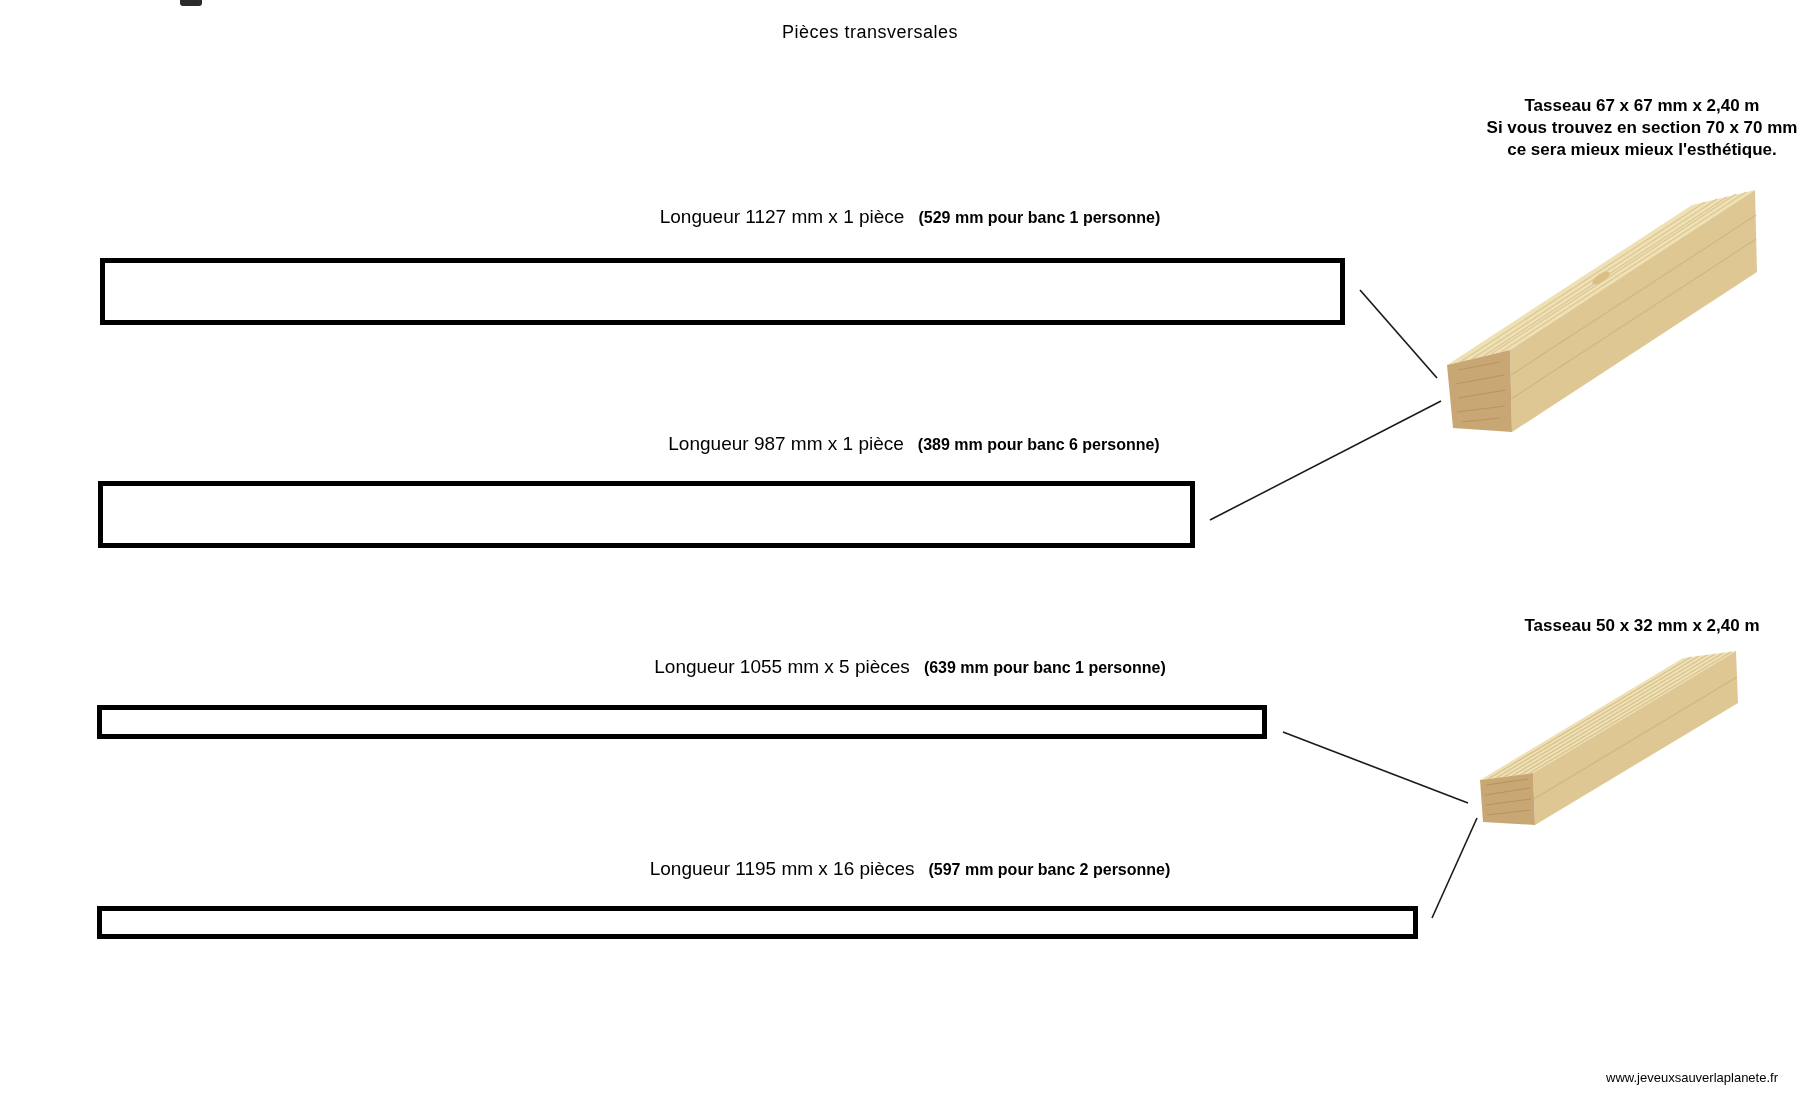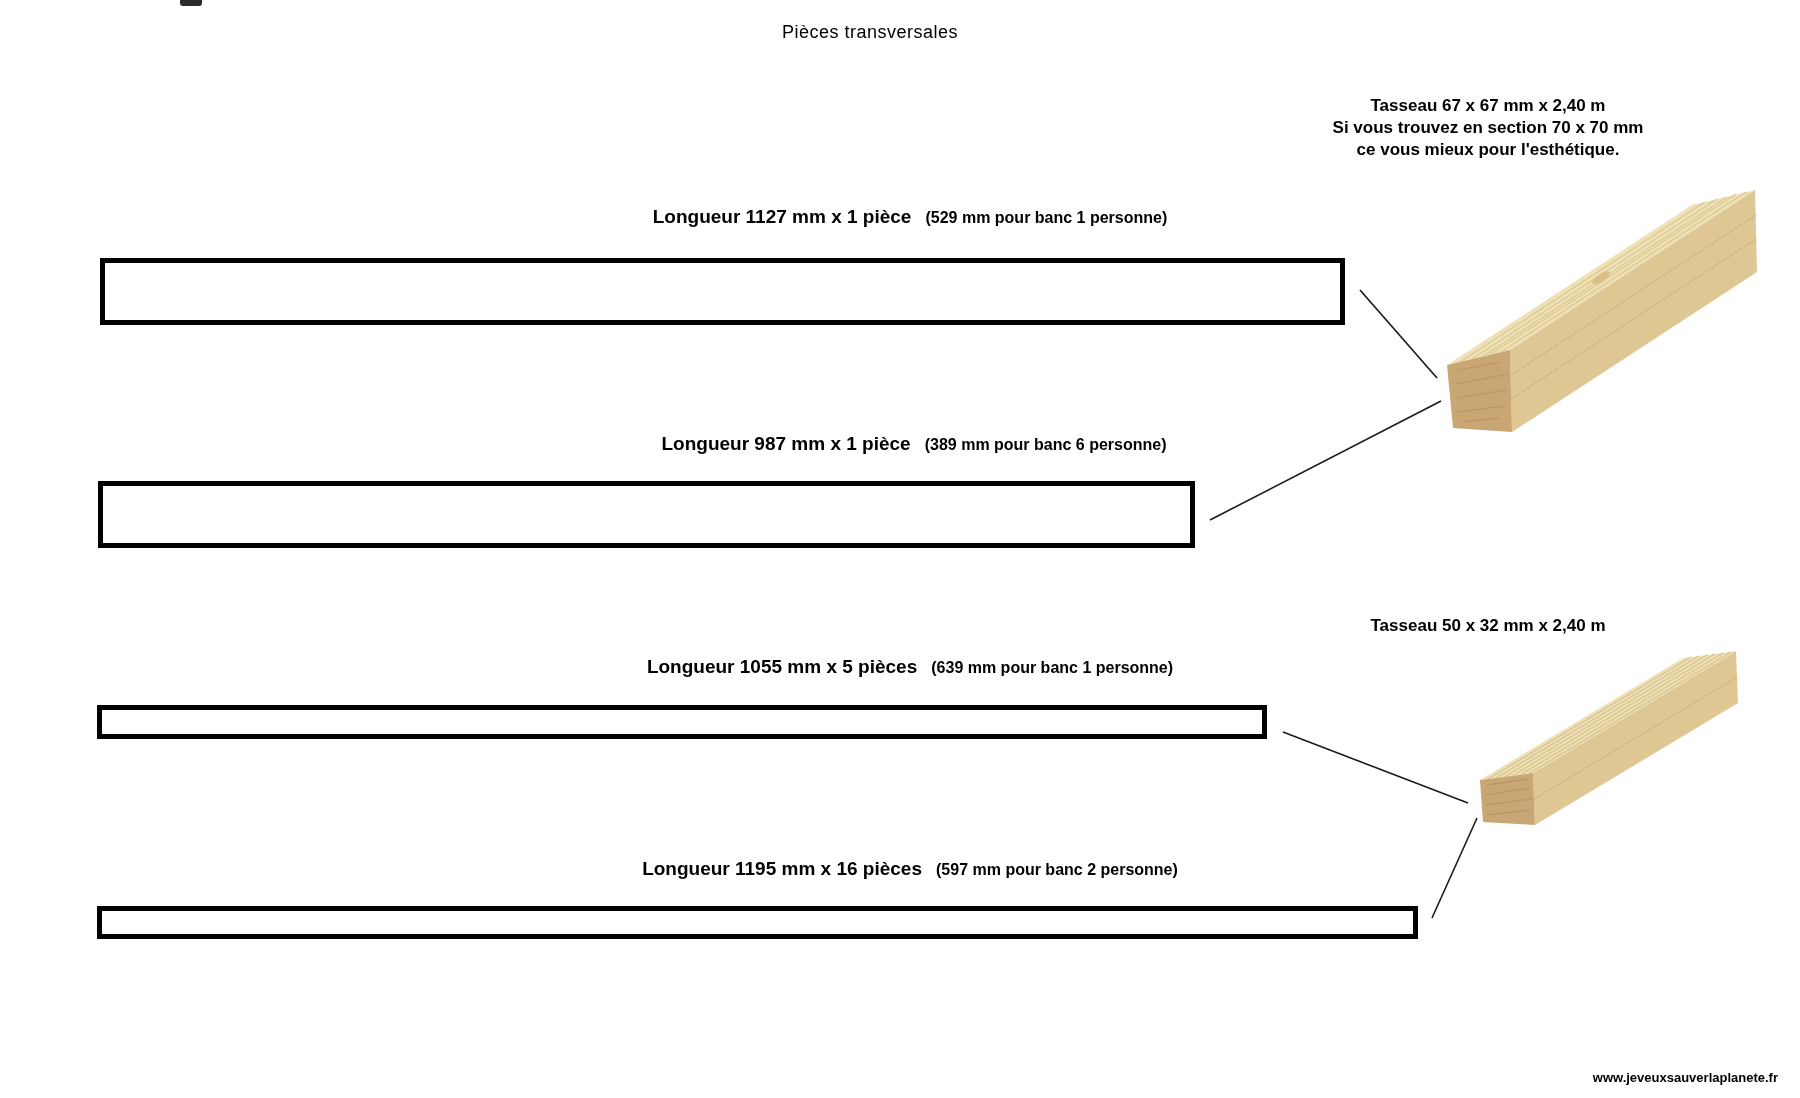--- a/index.html
+++ b/index.html
@@ -9,41 +9,41 @@
   }
   .abs{position:absolute;}
   .title{
     left:870px;top:22px;transform:translateX(-50%);
     font-size:18px;font-weight:normal;letter-spacing:.5px;white-space:nowrap;
   }
   .piece-label{
     left:910px;transform:translateX(-50%);
     display:flex;align-items:baseline;gap:14px;white-space:nowrap;
   }
-  .piece-label .main{font-size:19px;font-weight:bold;}
+  .piece-label .main{font-size:19px;font-weight:normal;}
   .piece-label .sub{font-size:16px;font-weight:bold;}
   .piece-rect{
     box-sizing:border-box;border:5px solid #000;background:#fff;
   }
   #rect1{left:100px;top:258px;width:1245px;height:67px;}
   #rect2{left:98px; top:481px;width:1097px;height:67px;}
   #rect3{left:97px; top:705px;width:1170px;height:34px;}
   #rect4{left:97px; top:906px;width:1321px;height:33px;}
   #label1{top:206px;}
   #label2{top:433px;padding-left:8px;}
   #label3{top:656px;}
   #label4{top:858px;}
   .note{
-    left:1488px;transform:translateX(-50%);
+    left:1642px;transform:translateX(-50%);
     text-align:center;font-size:17px;font-weight:bold;line-height:22px;white-space:nowrap;
   }
   #note-large{top:95px;}
   #note-small{top:615px;}
   .watermark{
-    right:22px;top:1070px;font-size:13px;font-weight:bold;white-space:nowrap;
+    right:22px;top:1070px;font-size:13px;font-weight:normal;white-space:nowrap;
   }
   .artifact{left:180px;top:0;width:22px;height:6px;background:#2b2b2b;border-radius:0 0 3px 3px;}
   svg{display:block;}
   #connector-layer{left:0;top:0;pointer-events:none;}
 </style>
 </head>
 <body>
 
 <div class="abs title">Pièces transversales</div>
 
@@ -69,21 +69,21 @@
 
 <div class="abs piece-label" id="label4">
   <span class="main">Longueur 1195 mm x 16 pièces</span>
   <span class="sub">(597 mm pour banc 2 personne)</span>
 </div>
 <div class="abs piece-rect" id="rect4"></div>
 
 <div class="abs note" id="note-large">
   <div>Tasseau 67 x 67 mm x 2,40 m</div>
   <div>Si vous trouvez en section 70 x 70 mm</div>
-  <div>ce vous mieux pour l'esthétique.</div>
+  <div>ce sera mieux mieux l'esthétique.</div>
 </div>
 <div class="abs note" id="note-small">
   <div>Tasseau 50 x 32 mm x 2,40 m</div>
 </div>
 
 <svg class="abs" id="connector-layer" width="1800" height="1098" viewBox="0 0 1800 1098">
   <line x1="1360" y1="290" x2="1437" y2="378" stroke-width="1.6" stroke="#1a1a1a"></line>
   <line x1="1210" y1="520" x2="1441" y2="401" stroke-width="1.6" stroke="#1a1a1a"></line>
   <line x1="1283" y1="732" x2="1468" y2="803" stroke-width="1.6" stroke="#1a1a1a"></line>
   <line x1="1432" y1="918" x2="1477" y2="818" stroke-width="1.6" stroke="#1a1a1a"></line>

